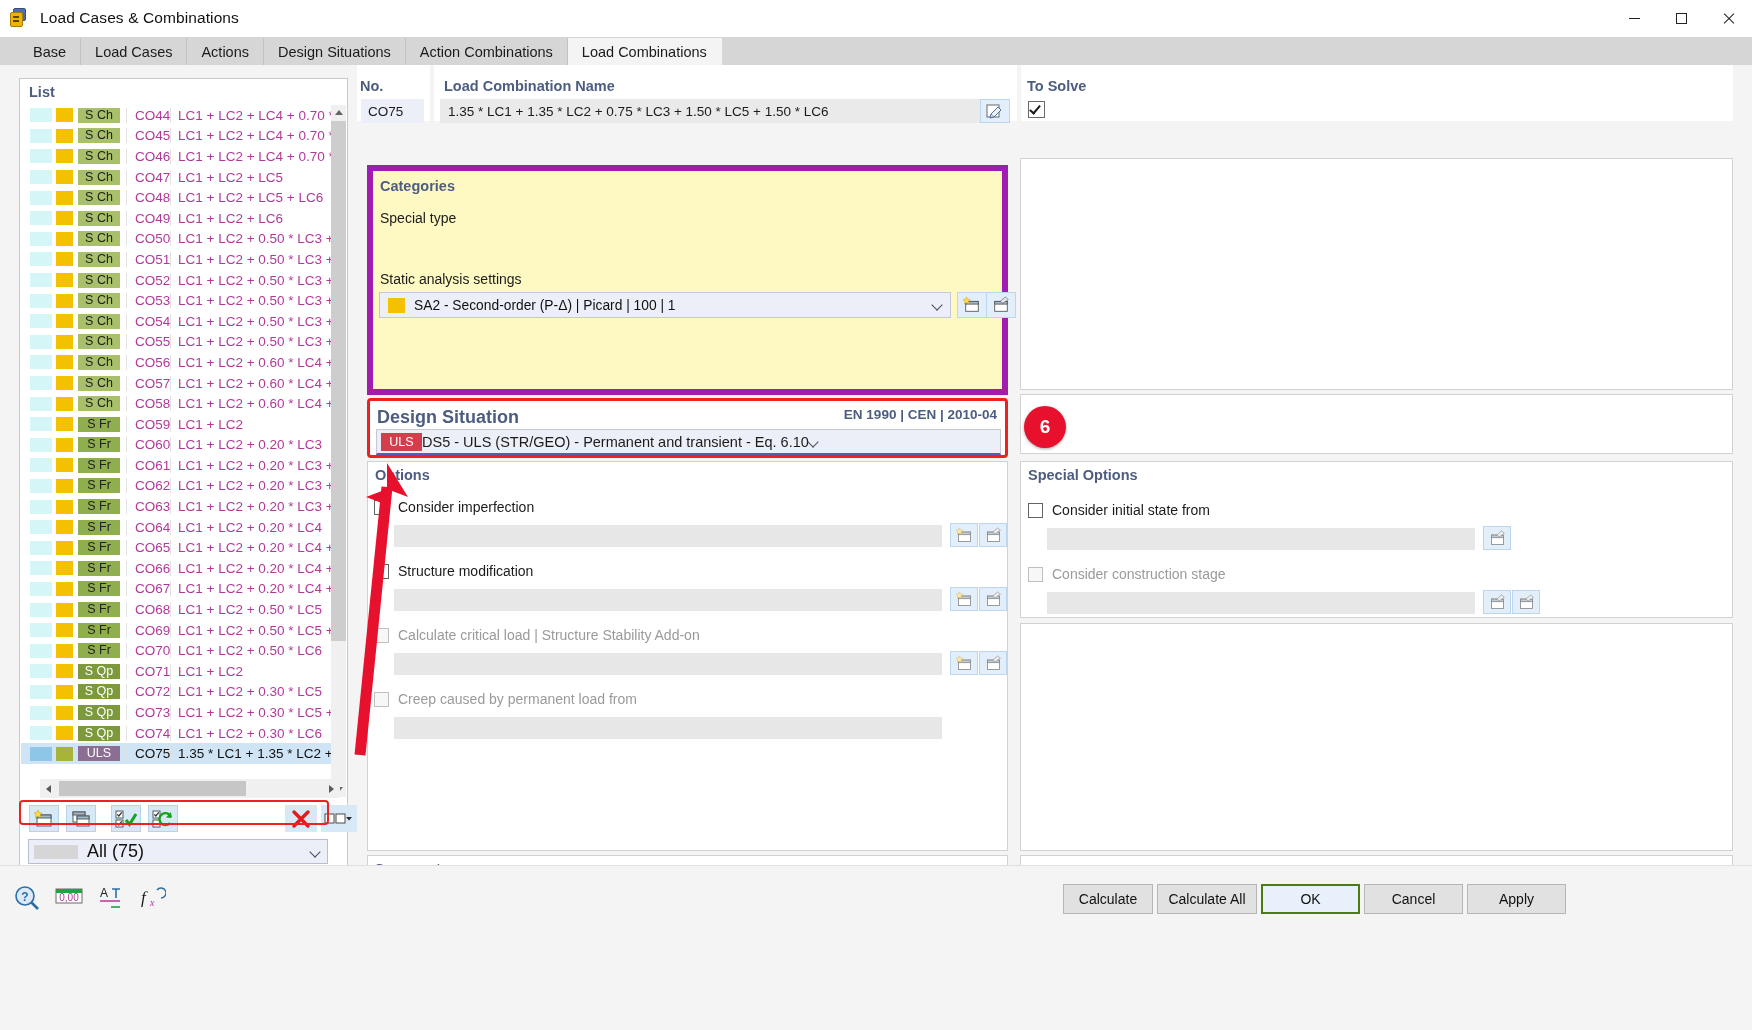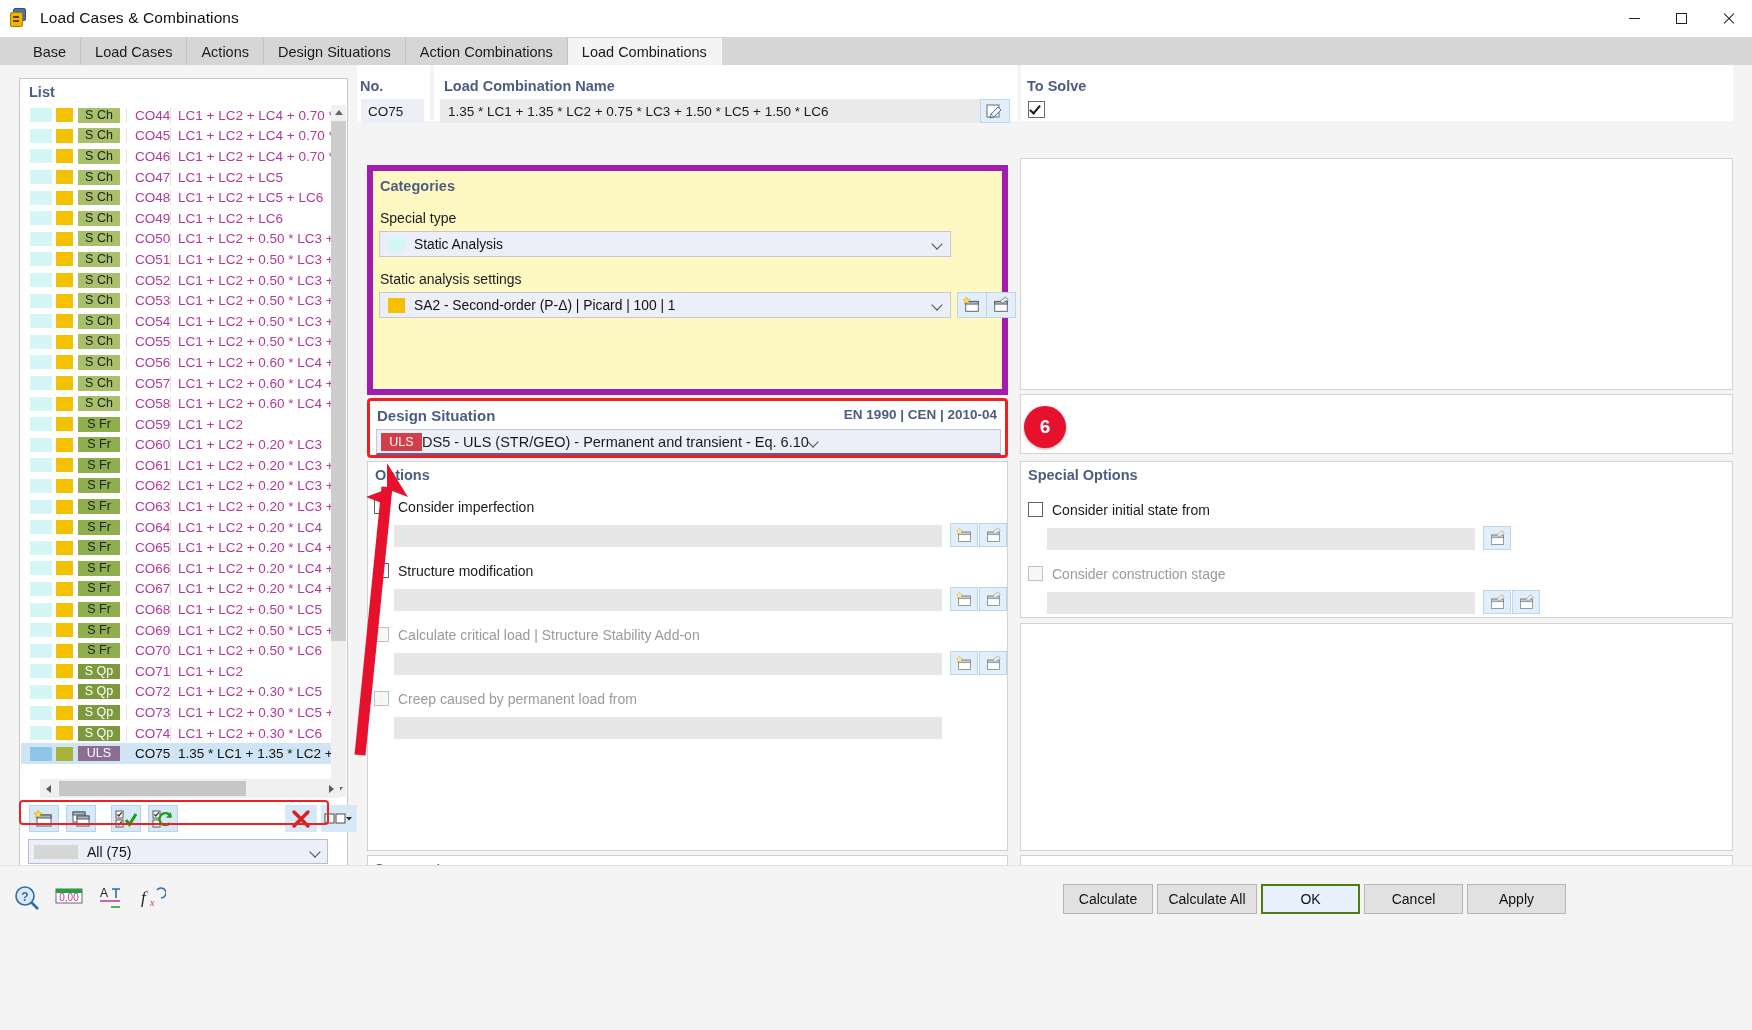--- a/index.html
+++ b/index.html
@@ -107,21 +107,21 @@
   .arr-l{width:0;height:0;border-top:4px solid transparent;border-bottom:4px solid transparent;border-right:5px solid #5a5a5a;}
   .arr-r{width:0;height:0;border-top:4px solid transparent;border-bottom:4px solid transparent;border-left:5px solid #5a5a5a;}
   .hsb-thumb{position:absolute;left:19px;top:2px;width:187px;height:15px;background:#c6c6c6;}
 
   
   .ltool{position:absolute;left:9px;top:726px;width:310px;height:28px;}
   .tbtn{position:absolute;top:0;width:30px;height:27px;background:#d7e8f7;border:1px solid #b6d3ec;display:flex;align-items:center;justify-content:center;}
   .tbtn.plain{background:#d7e8f7;border-color:#d7e8f7;}
   .combo-sel{position:absolute;left:8px;top:760px;width:300px;height:25px;background:#eceff8;border:1px solid #b9bdd0;display:flex;align-items:center;}
   .cs-swatch{width:44px;height:14px;background:#d6d6d6;margin-left:5px;}
-  .cs-text{margin-left:9px;font-size:14px;color:#111;}
+  .cs-text{margin-left:9px;font-size:18px;color:#111;}
   .cs-arrow{position:absolute;right:8px;top:8px;}
   .chev{width:8px;height:8px;border-right:1.6px solid #4a4a5a;border-bottom:1.6px solid #4a4a5a;transform:rotate(45deg);}
 
   
   .no-label{position:absolute;left:360px;top:13px;font-size:14.5px;font-weight:bold;color:#4d5d80;}
   .no-box{position:absolute;left:357px;top:0px;width:73px;height:56px;background:#fff;}
   .no-field{position:absolute;left:361px;top:34px;width:63px;height:24px;background:#eceff8;font-size:13.5px;display:flex;align-items:center;padding-left:7px;}
   .lcn-label{position:absolute;left:444px;top:13px;font-size:14.5px;font-weight:bold;color:#4d5d80;}
   .lcn-wrap{position:absolute;left:434px;top:0px;width:583px;height:56px;background:#fff;}
   .lcn-field{position:absolute;left:440px;top:34px;width:543px;height:24px;background:#eaeaea;font-size:13.5px;display:flex;align-items:center;padding-left:8px;color:#1b1b1b;}
@@ -142,29 +142,29 @@
   .card-h{font-size:14.5px;font-weight:bold;color:#4d5d80;}
   .flabel{font-size:14px;color:#1b1b1b;}
   .field{background:#eceff8;border:1px solid #c3c7d6;height:26px;display:flex;align-items:center;position:relative;}
   .field .fsw{width:17px;height:15px;margin-left:8px;flex:0 0 auto;}
   .field .ftext{margin-left:9px;font-size:13.8px;color:#111;}
   .field .fchev{position:absolute;right:9px;top:8px;}
   .minibtn{width:30px;height:26px;background:#e2eefa;border:1px solid #bcd6ee;display:flex;align-items:center;justify-content:center;}
 
   
   .ds-card{position:absolute;left:367px;top:333px;width:641px;height:60px;background:#fff;border:3px solid #ef2020;border-radius:4px;}
-  .ds-h{position:absolute;left:7px;top:6px;font-size:15px;font-weight:bold;color:#4d5d80;}
+  .ds-h{position:absolute;left:7px;top:6px;font-size:18px;font-weight:bold;color:#4d5d80;}
   .ds-std{position:absolute;right:8px;top:6px;font-size:13.5px;font-weight:bold;color:#4d5d80;}
   .ds-field{position:absolute;left:6px;top:28px;width:625px;height:26px;background:#eceff8;border:1px solid #c3c7d6;border-bottom:2px solid #5b5bb5;display:flex;align-items:center;}
   .uls-badge{margin-left:4px;width:41px;height:18px;background:#d23f4a;color:#fff;font-size:12.5px;line-height:18px;text-align:center;}
 
   
   .opt-card{position:absolute;left:367px;top:396px;width:641px;height:390px;background:#fff;border:1px solid #d2d2d2;}
   .opt-h{position:absolute;left:7px;top:5px;}
-  .cbrow{position:absolute;display:flex;align-items:flex-start;}
+  .cbrow{position:absolute;display:flex;align-items:flex-end;}
   .cbox{width:15px;height:15px;border:1px solid #636363;background:#fff;flex:0 0 auto;}
   .cbox.dis{border-color:#bfbfbf;background:#f7f7f7;}
   .cblab{margin-left:9px;font-size:14px;color:#1b1b1b;}
   .cblab.dis{color:#9a9a9a;}
   .grayfield{position:absolute;background:#e7e7e7;height:22px;}
 
   
   .rc1{position:absolute;left:1020px;top:93px;width:713px;height:232px;background:#fff;border:1px solid #d2d2d2;}
   .rc2{position:absolute;left:1020px;top:329px;width:713px;height:60px;background:#fff;border:1px solid #d2d2d2;}
   .rc3{position:absolute;left:1020px;top:396px;width:713px;height:157px;background:#fff;border:1px solid #d2d2d2;}
@@ -553,27 +553,20 @@
   <div class="solve-panel"></div>
   <div class="solve-label">To Solve</div>
   <div class="solve-cb">
       <div class="tick"></div>
     </div>
 
 
   <div class="card" style="left:367px;top:100px;width:641px;height:230px;">
     <div class="card-h" style="position:absolute;left:7px;top:7px;">Categories</div>
     <div class="flabel" style="position:absolute;left:7px;top:39px;">Special type</div>
-    <div class="field" style="left:6px;top:60px;width:572px;position:absolute;">
-      <div class="fsw" style="background:#d4f6f6;"></div>
-      <div class="ftext">Static Analysis</div>
-      <div class="fchev">
-          <div class="chev"></div>
-        </div>
-    </div>
     <div class="flabel" style="position:absolute;left:7px;top:100px;">Static analysis settings</div>
     <div class="field" style="left:6px;top:121px;width:572px;position:absolute;">
       <div class="fsw" style="background:#f4c100;"></div>
       <div class="ftext">SA2 - Second-order (P-Δ) | Picard | 100 | 1</div>
       <div class="fchev">
           <div class="chev"></div>
         </div>
     </div>
     <div class="minibtn" style="position:absolute;left:584px;top:121px;">
       <svg width="18" height="18" viewBox="0 0 20 20">

